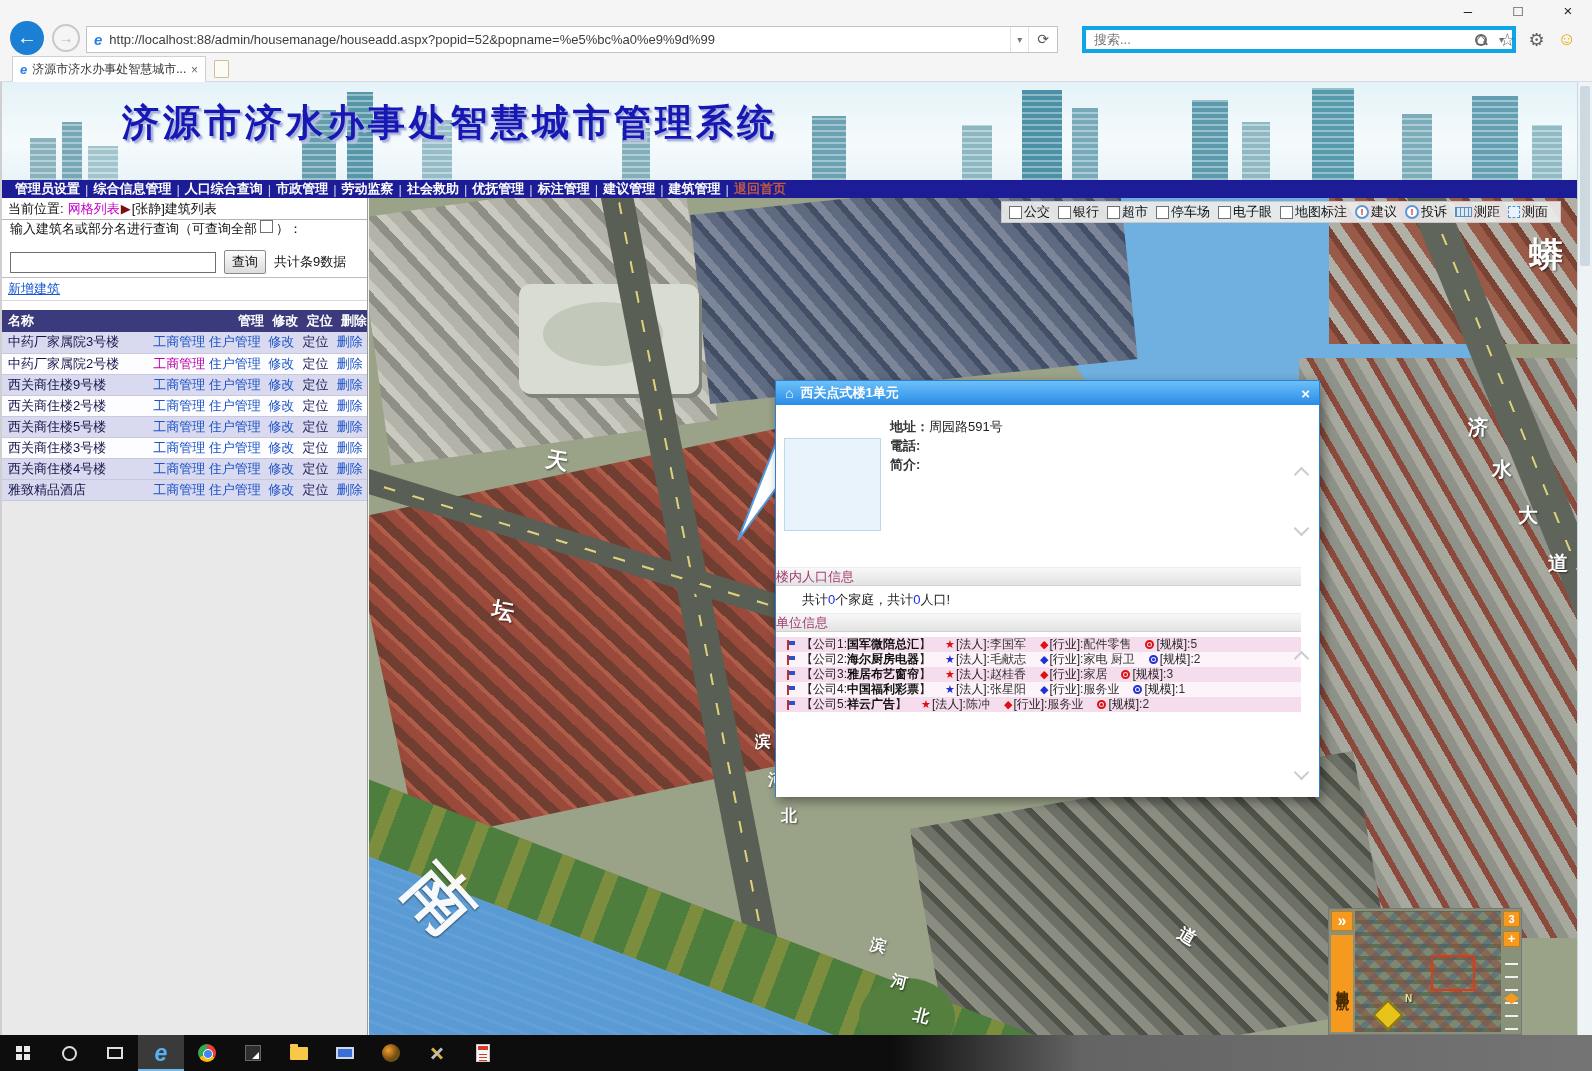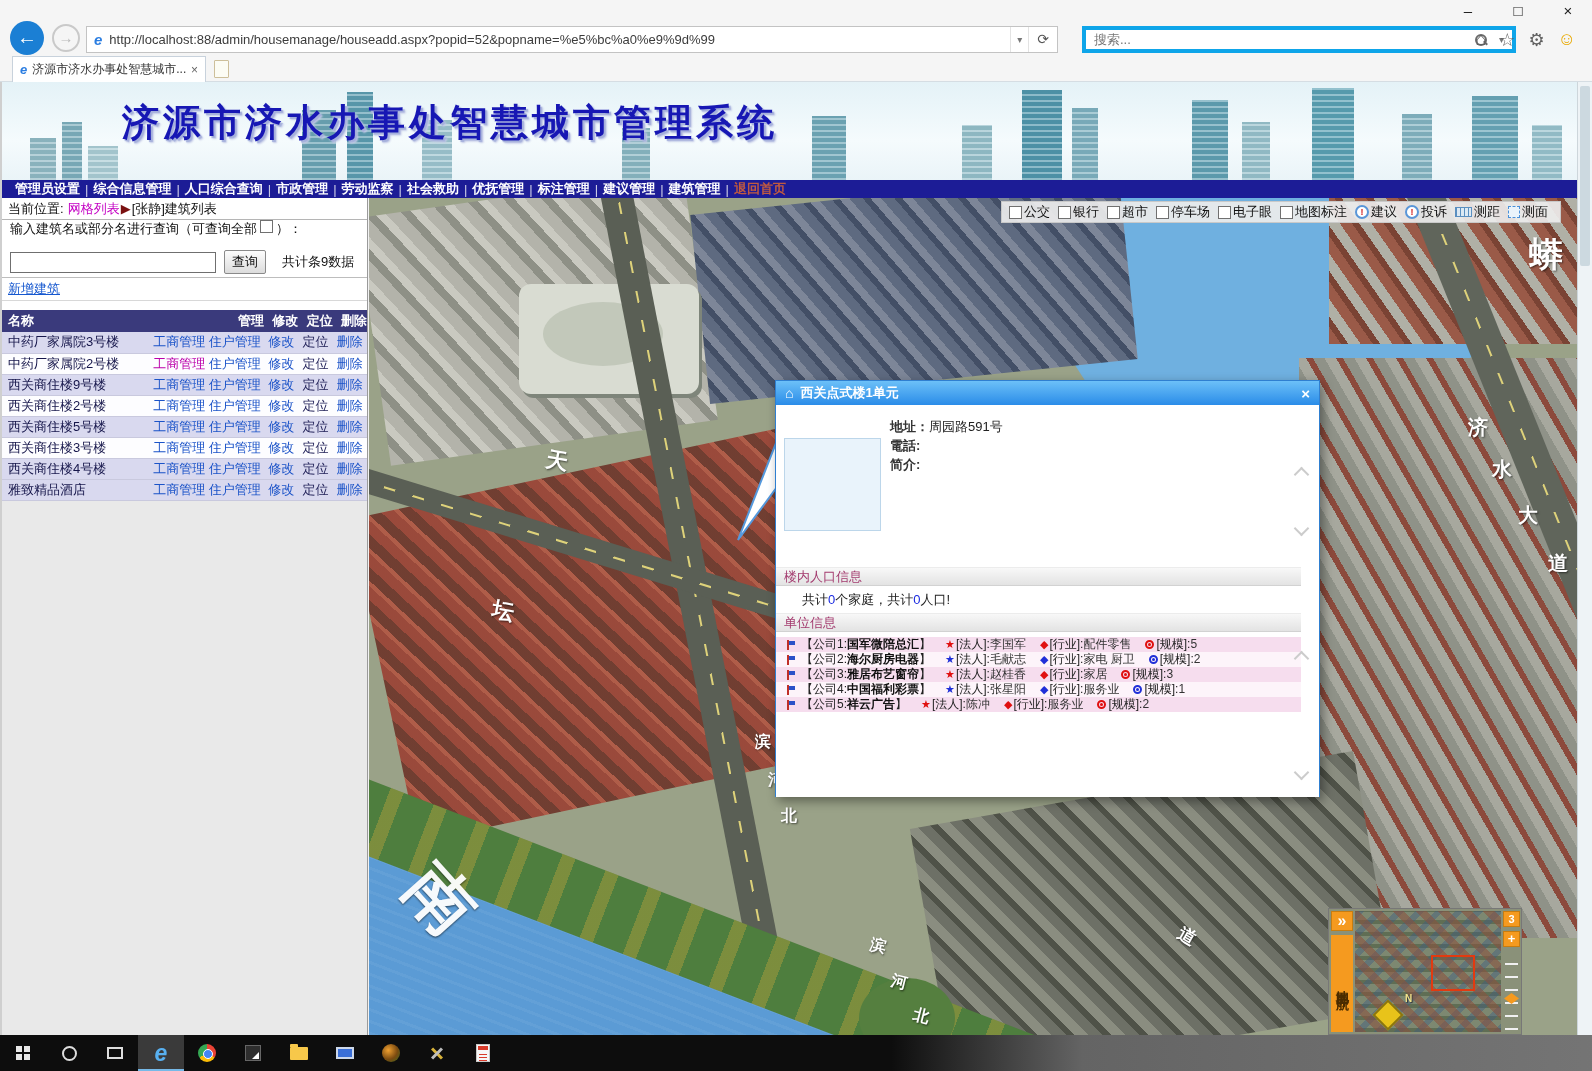--- a/index.html
+++ b/index.html
@@ -65,21 +65,21 @@
   .crumb{height:22px;display:flex;align-items:center;padding-left:6px;border-bottom:1px solid #b5b5b5;background:#fff}
   .crumb .lbl{color:#111}
   .crumb .lk{color:#c400c4;margin-left:4px;cursor:pointer}
   .crumb .arr{color:#7a1010;margin:0 1px}
   .crumb .cur{color:#111}
   .hint{height:27px;display:flex;align-items:flex-start;padding-left:8px;background:#fff;color:#111}
   .checkbox{display:inline-block;width:13px;height:13px;border:1px solid #707070;background:#fff;margin:0 3px;vertical-align:-2px;cursor:pointer}
   .queryrow{height:31px;display:flex;align-items:center;background:#fff;border-bottom:1px solid #bdbdbd;padding-left:8px}
   .qinput{width:206px;height:21px;border:1px solid #6f6f6f;background:#fff;outline:none;font-family:inherit;font-size:13px;padding:0 3px}
   .qbtn{margin-left:8px;width:42px;height:24px;font-size:13px;font-family:inherit;background:linear-gradient(#fdfdfd,#dcdcdc);border:1px solid #8a8a8a;border-radius:2px;cursor:pointer;color:#111}
-  .qcount{margin-left:16px;color:#111}
+  .qcount{margin-left:8px;color:#111}
   .addrow{height:23px;display:flex;align-items:center;padding-left:6px;background:#fff;border-bottom:1px solid #d8d8d8}
   .addlink{color:#1557cf;text-decoration:underline;cursor:pointer}
   .tgap{height:9px;background:#fff}
   table.blist{width:100%;border-collapse:collapse;background:#fff;table-layout:fixed}
   table.blist th{background:#3a3a7c;color:#fff;font-size:13px;font-weight:bold;height:22px;text-align:right}
   table.blist th.thname{text-align:left;padding-left:6px;width:148px}
   table.blist th.thmg{width:114px}
   table.blist td{height:21px;font-size:13px;color:#15154a;border-bottom:1px solid #c9c9de;white-space:nowrap;overflow:hidden}
   table.blist tr.odd td{background:#d9d9ef}
   table.blist tr.even td{background:#fdfdff}
@@ -144,21 +144,21 @@
   .ptitle .pclose{margin-left:auto;font-size:15px;cursor:pointer}
   .pbody{position:relative;height:392px;background:#fff;overflow:hidden}
   .pimg{position:absolute;left:8px;top:33px;width:97px;height:93px;background:#e9f3fb;border:1px solid #bcd6ea}
   .pinfo{position:absolute;left:114px;top:12px;line-height:19px;color:#222}
   .pinfo b{color:#333}
   .chev{position:absolute;right:12px;width:11px;height:11px;border-left:2px solid #ccc;border-top:2px solid #ccc;cursor:pointer}
   .chev.up1{top:64px;transform:rotate(45deg)}
   .chev.dn1{top:118px;transform:rotate(225deg)}
   .chev.up2{top:248px;transform:rotate(45deg)}
   .chev.dn2{top:362px;transform:rotate(225deg)}
-  .psec{position:absolute;left:0;right:18px;height:19px;background:linear-gradient(#f8f8f8,#e3e3e3);border-top:1px solid #ececec;border-bottom:1px solid #d2d2d2;color:#a33a6e;line-height:18px;padding-left:8px}
+  .psec{position:absolute;left:0;right:18px;height:19px;background:linear-gradient(#f8f8f8,#e3e3e3);border-top:1px solid #ececec;border-bottom:1px solid #d2d2d2;color:#a33a6e;line-height:18px;}
   .psec.s1{top:162px}
   .psec.s2{top:208px}
   .popline{position:absolute;left:26px;top:186px;color:#222}
   .popline .num{color:#1a2ae0}
   .corows{position:absolute;left:0;top:232px;right:18px}
   .corow{height:15px;line-height:15px;font-size:12px;padding-left:10px;display:flex;align-items:center;white-space:nowrap;overflow:hidden}
   .corow.pk{background:#f6ddee}
   .corow.wt{background:#fdf4fa}
   .coflag{display:inline-block;width:10px;height:10px;position:relative;margin-right:5px;flex:0 0 auto}
   .coflag::before{content:"";position:absolute;left:1px;top:0;width:2px;height:10px;background:#c03028}

